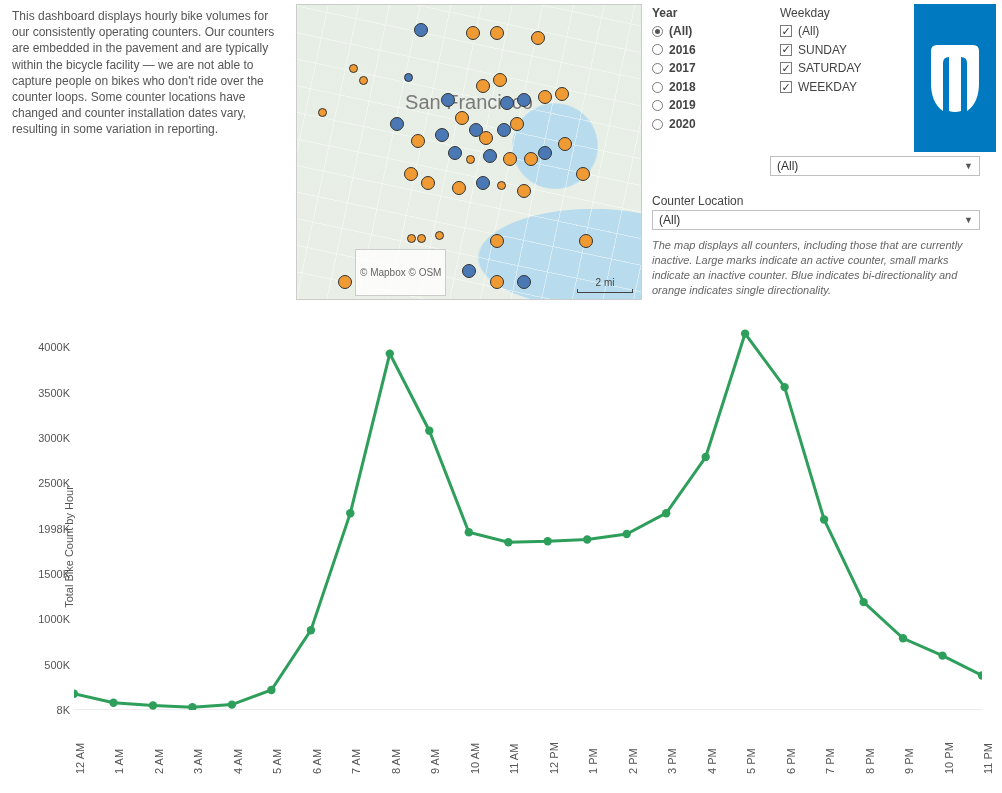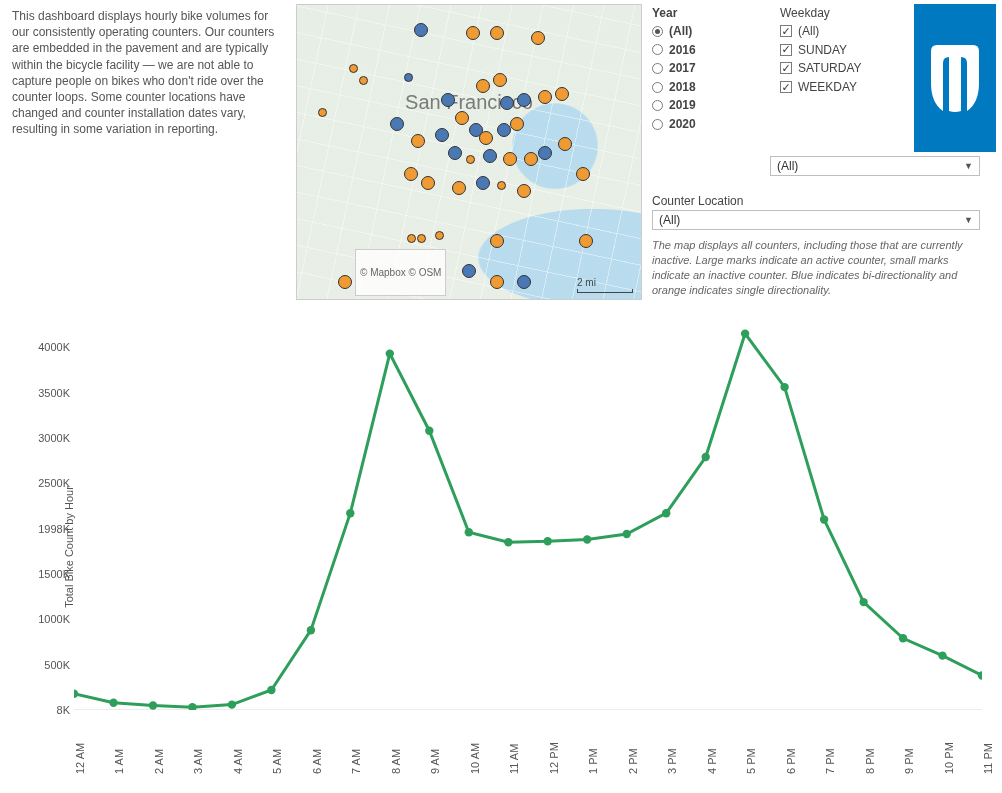--- a/index.html
+++ b/index.html
@@ -81,21 +81,21 @@
   .map-attrib {
     position:absolute; left:20px; bottom:3px;
     font-size:10px; background:rgba(255,255,255,0.8);
     padding:17px 4px; border:1px solid #ccc;
     color:#666;
     margin-left:38px;
   }
   .map-scale {
     position:absolute; right:8px; bottom:6px;
     font-size:10px; color:#444;
-    display:flex; flex-direction:column; align-items:flex-start; gap:1px;
+    display:flex; flex-direction:column; align-items:center; gap:1px;
   }
   .map-scale .bar { width:56px; height:4px; border:1px solid #444; border-top:none; }
   .map-dot {
     position:absolute;
     border-radius:50%;
     border:1.5px solid #333;
   }
   .dot-blue { background:#4a78b5; }
   .dot-orange { background:#f09a33; }
   .dot-lg { width:14px; height:14px; }

